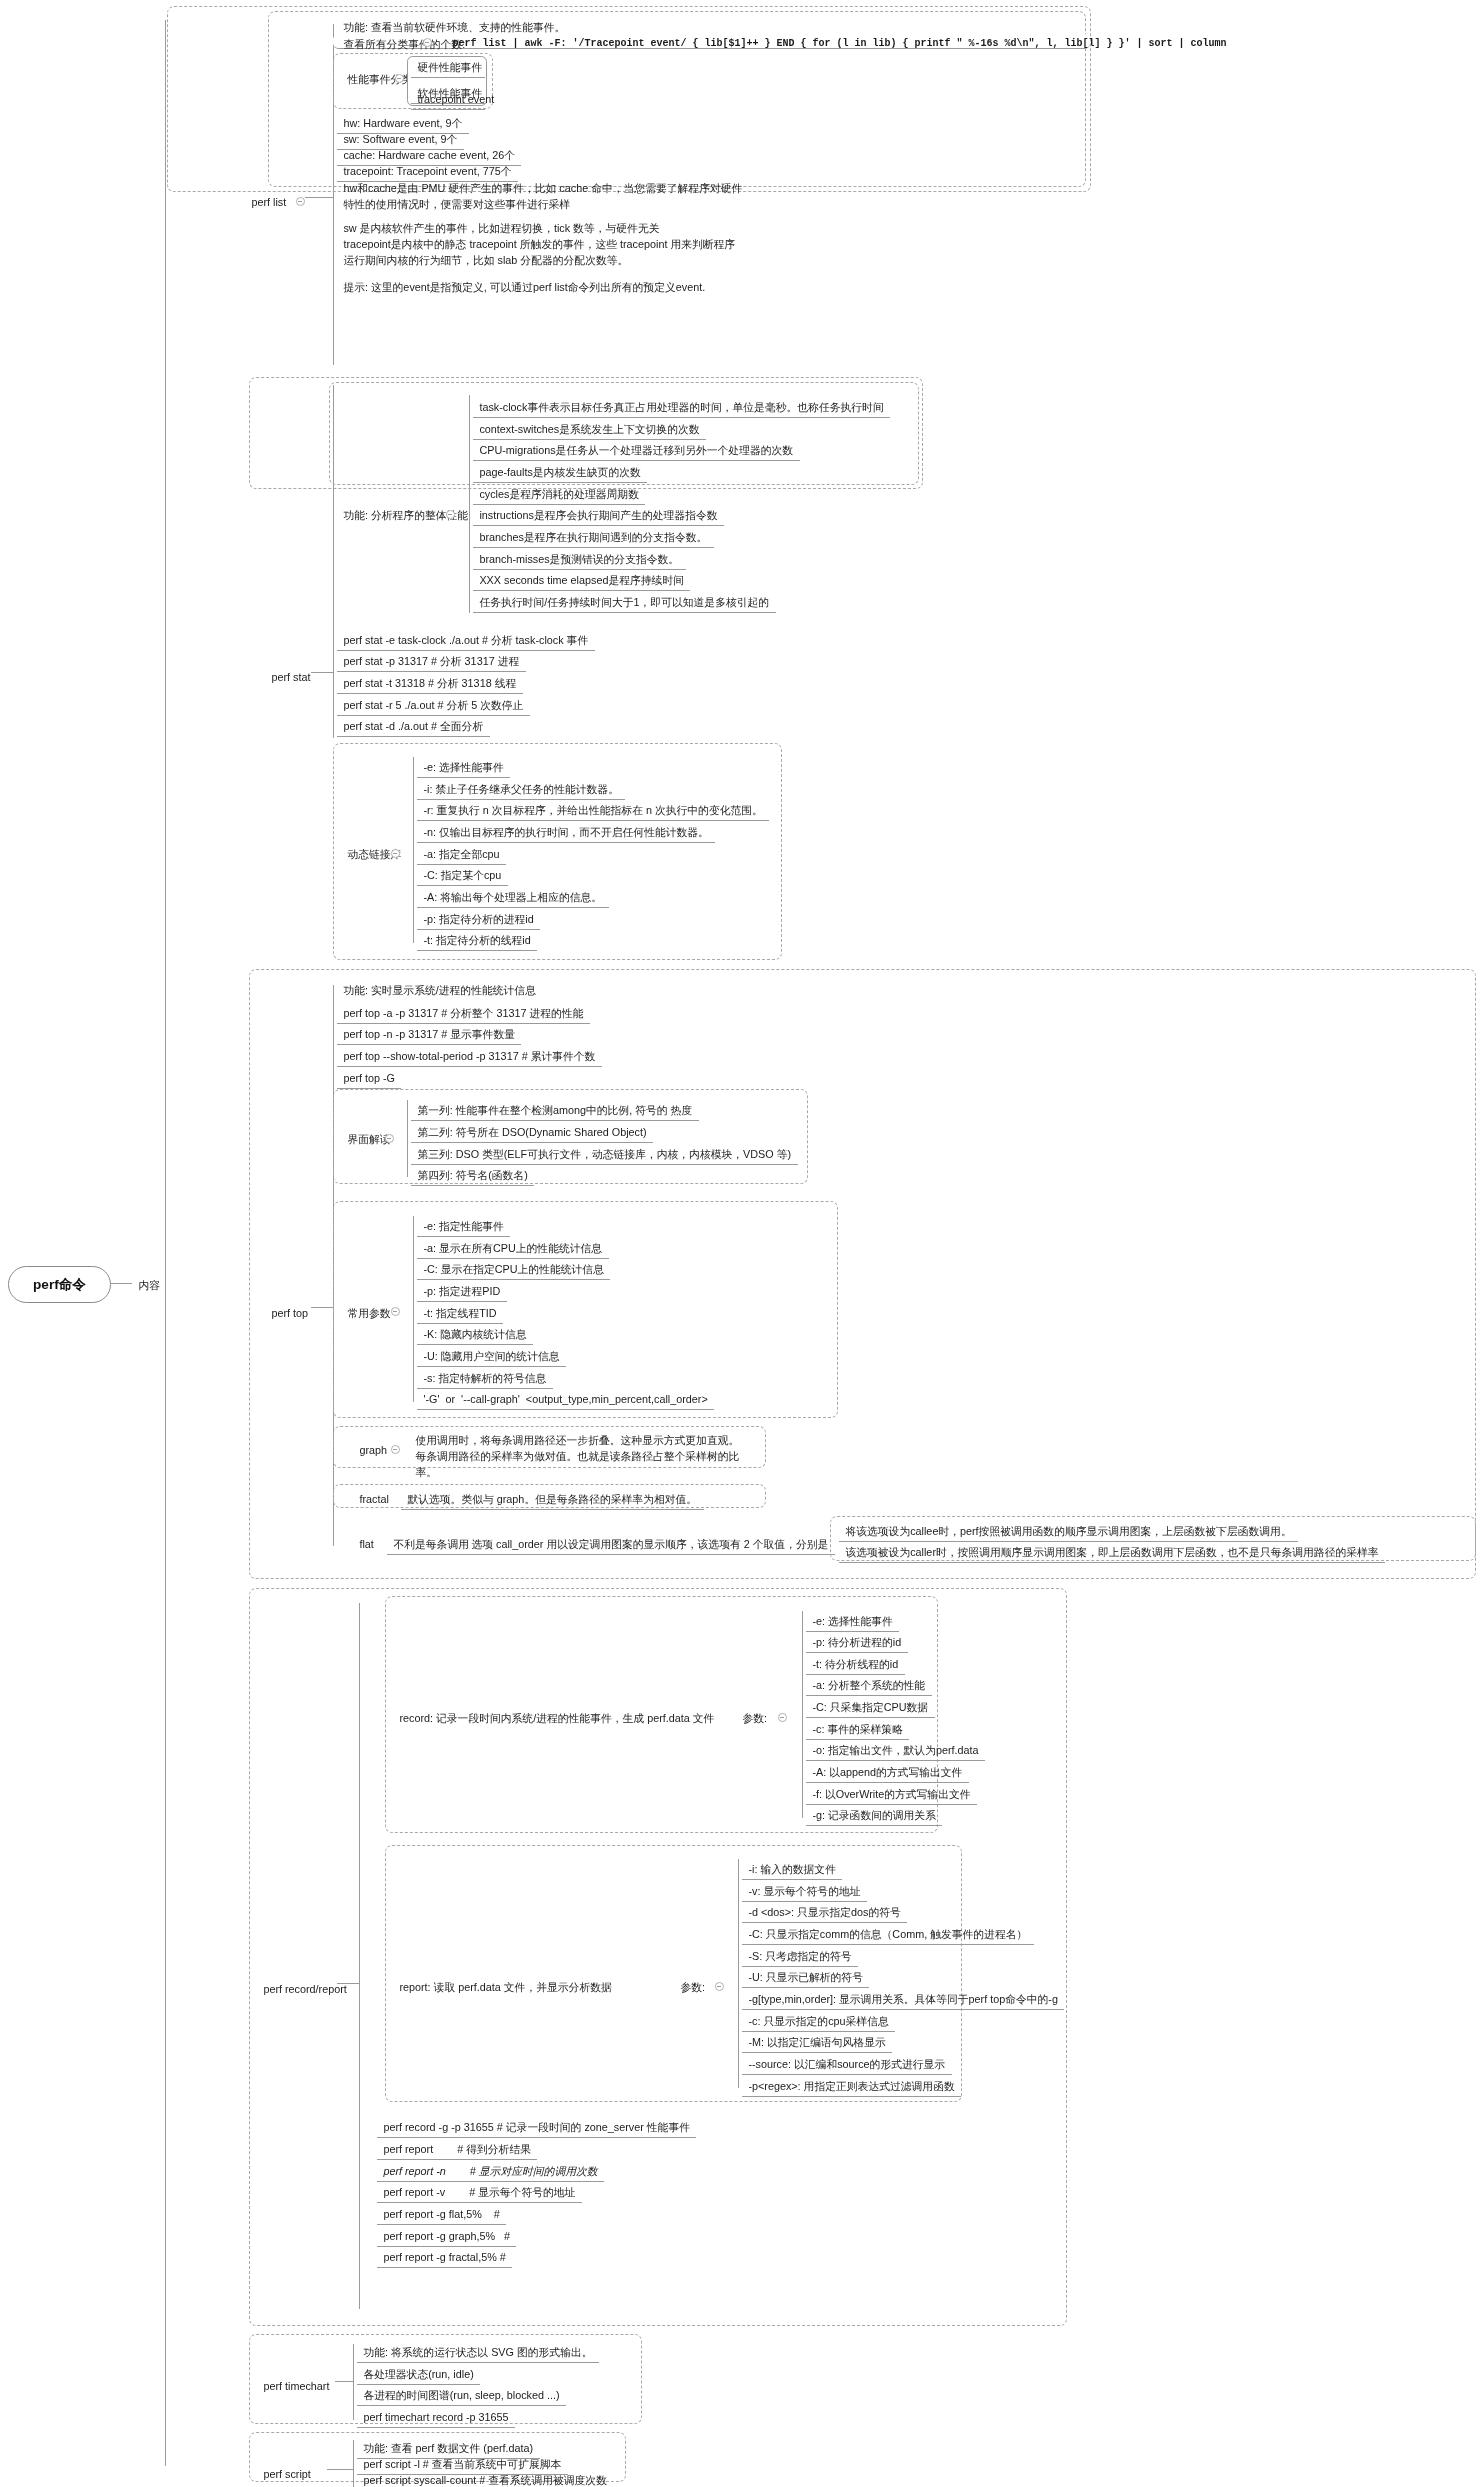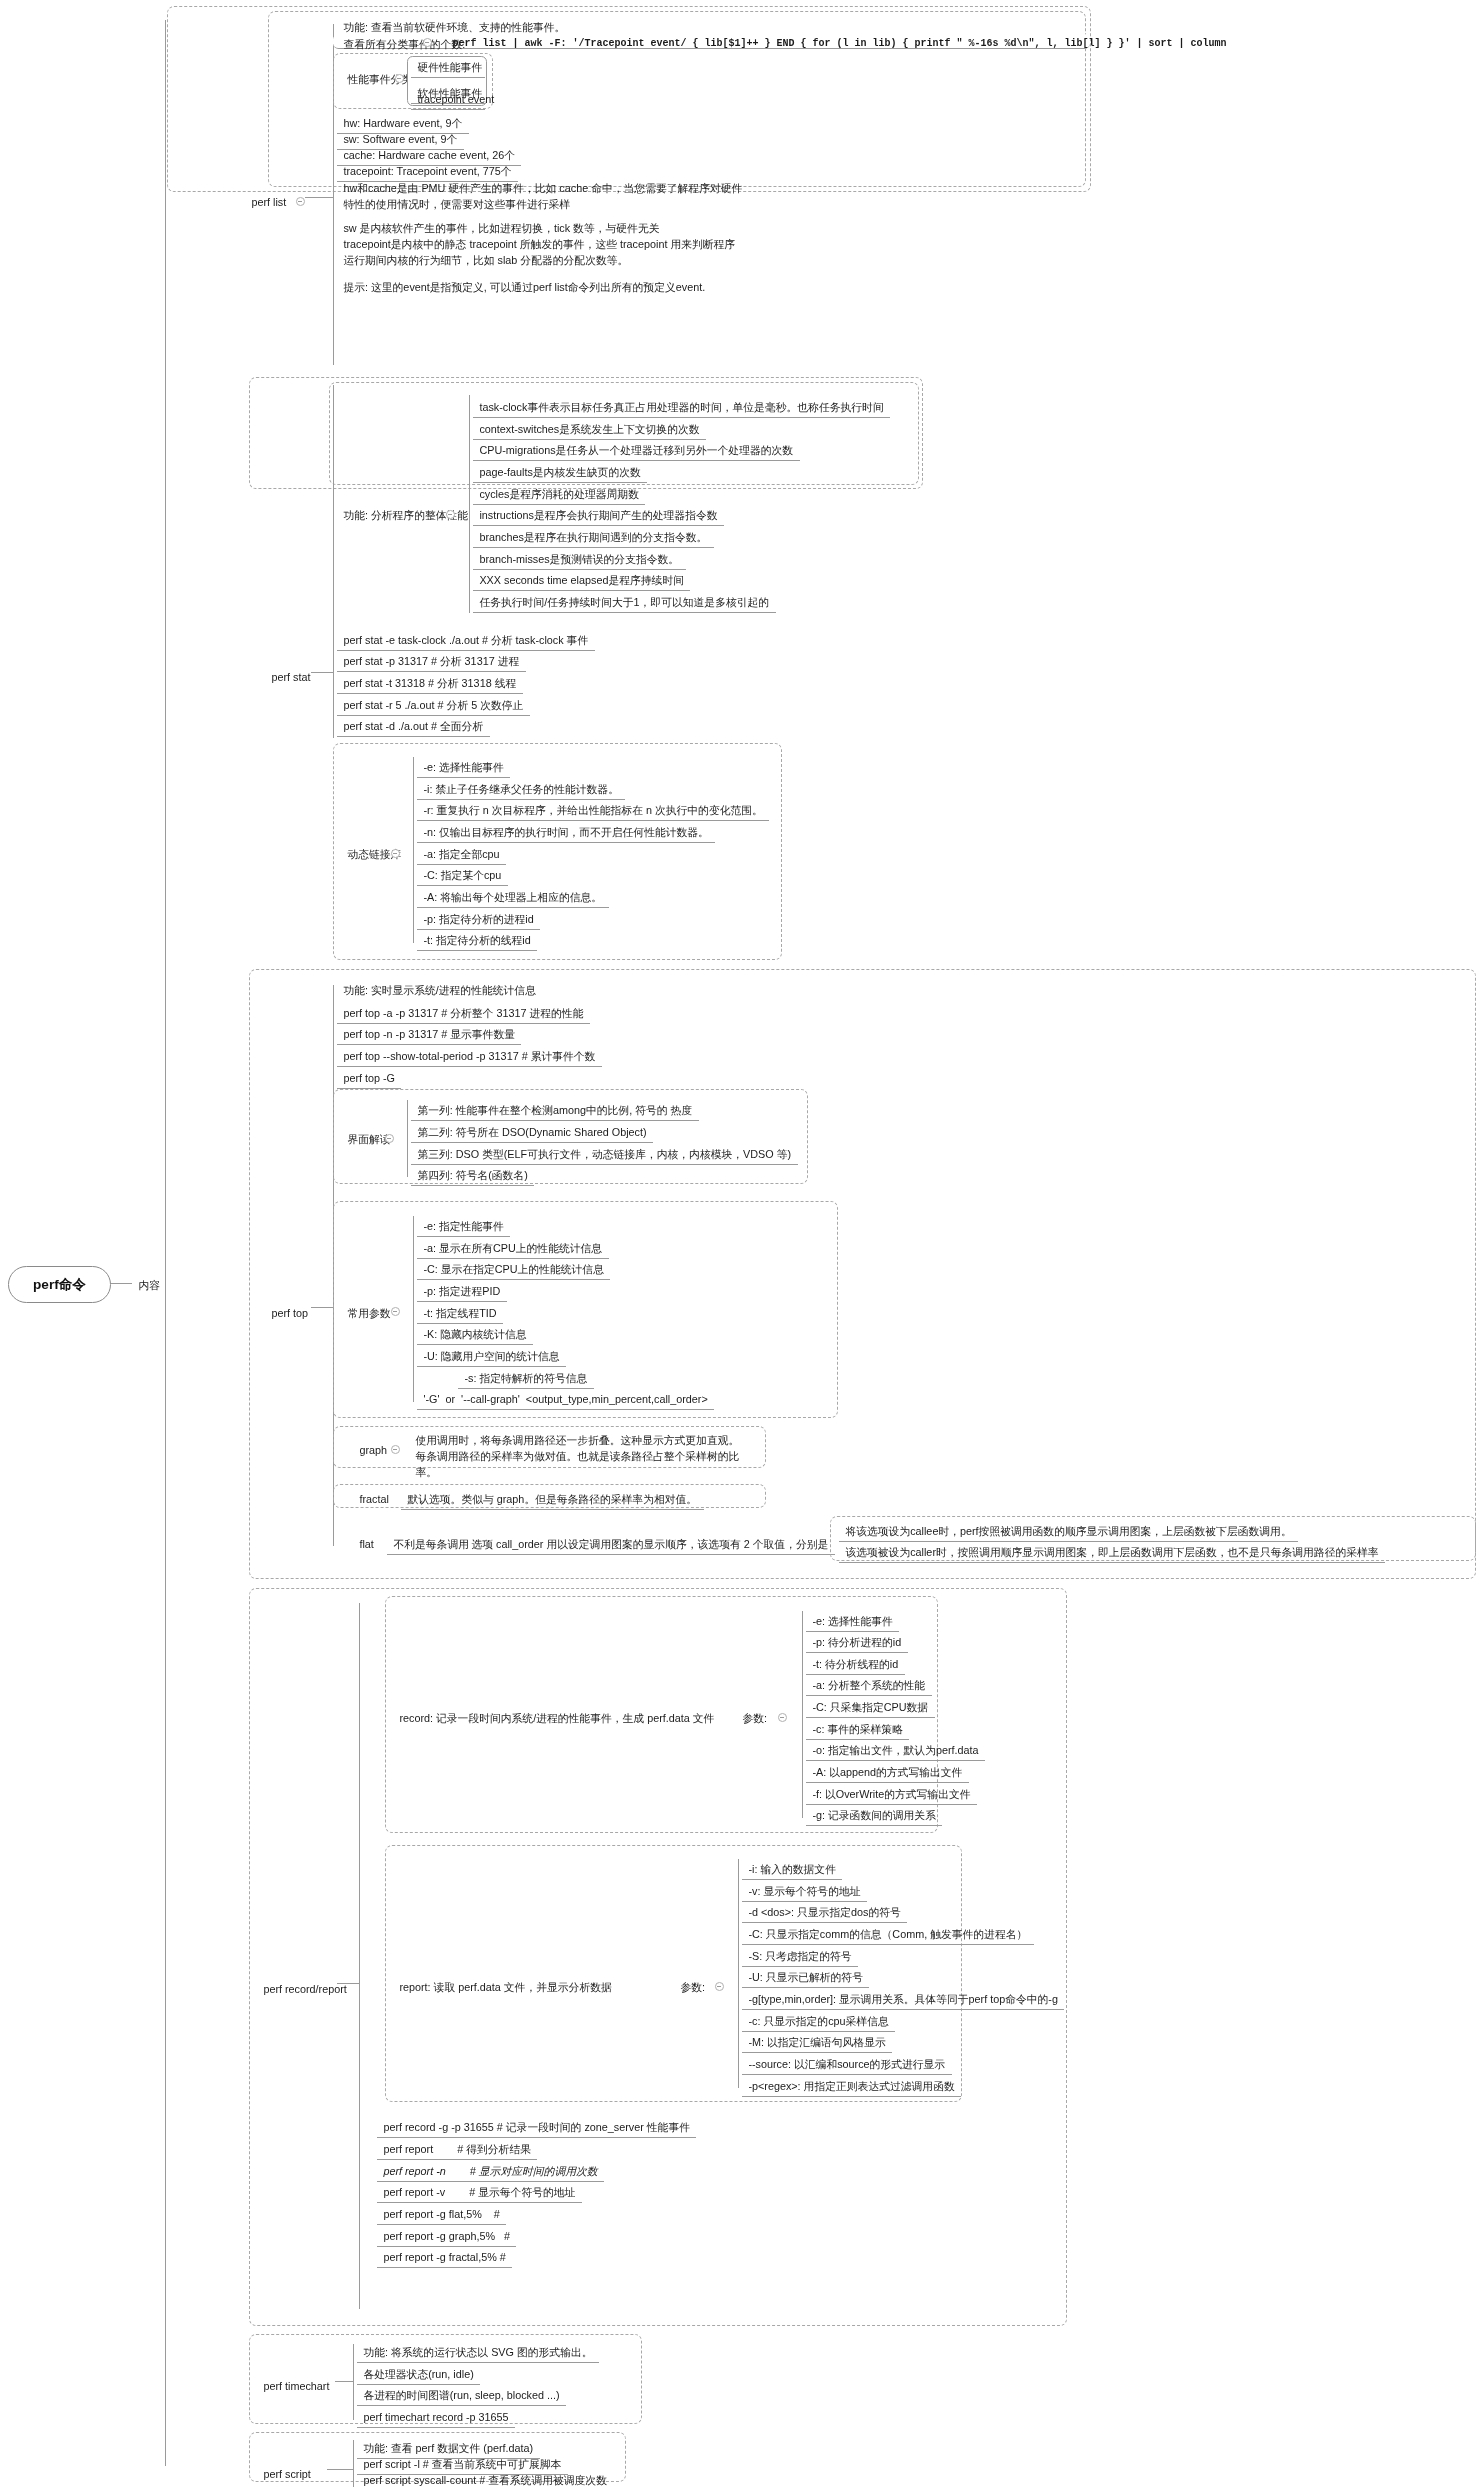--- a/index.html
+++ b/index.html
@@ -205,21 +205,21 @@
   <div class="tx" style="left:341px; top:1303px;">常用参数</div>
   <div class="toggle" style="left:391px; top:1307px;"></div>
   <div class="ln v" style="left:413px; top:1216px; height:186px;"></div>
   <div class="tx ul" style="left:417px; top:1216px;">-e: 指定性能事件</div>
   <div class="tx ul" style="left:417px; top:1238px;">-a: 显示在所有CPU上的性能统计信息</div>
   <div class="tx ul" style="left:417px; top:1259px;">-C: 显示在指定CPU上的性能统计信息</div>
   <div class="tx ul" style="left:417px; top:1281px;">-p: 指定进程PID</div>
   <div class="tx ul" style="left:417px; top:1303px;">-t: 指定线程TID</div>
   <div class="tx ul" style="left:417px; top:1324px;">-K: 隐藏内核统计信息</div>
   <div class="tx ul" style="left:417px; top:1346px;">-U: 隐藏用户空间的统计信息</div>
-  <div class="tx ul" style="left:417px; top:1368px;margin-left:41px;">-s: 指定特解析的符号信息</div>
+  <div class="tx ul" style="left:417px; top:1368px;">-s: 指定特解析的符号信息</div>
   <div class="tx ul" style="left:417px; top:1389px;">'-G'  or  '--call-graph'  &lt;output_type,min_percent,call_order&gt;</div>
 
   <div class="dashbox" style="left:333px; top:1426px; width:433px; height:42px;"></div>
   <div class="tx" style="left:353px; top:1440px;">graph</div>
   <div class="toggle" style="left:391px; top:1445px;"></div>
   <div class="tx ml" style="left:409px; top:1430px; width:345px;">使用调用时，将每条调用路径还一步折叠。这种显示方式更加直观。
 每条调用路径的采样率为做对值。也就是读条路径占整个采样树的比率。</div>
 
   <div class="dashbox" style="left:333px; top:1484px; width:433px; height:24px;"></div>
   <div class="tx" style="left:353px; top:1489px;">fractal</div>

